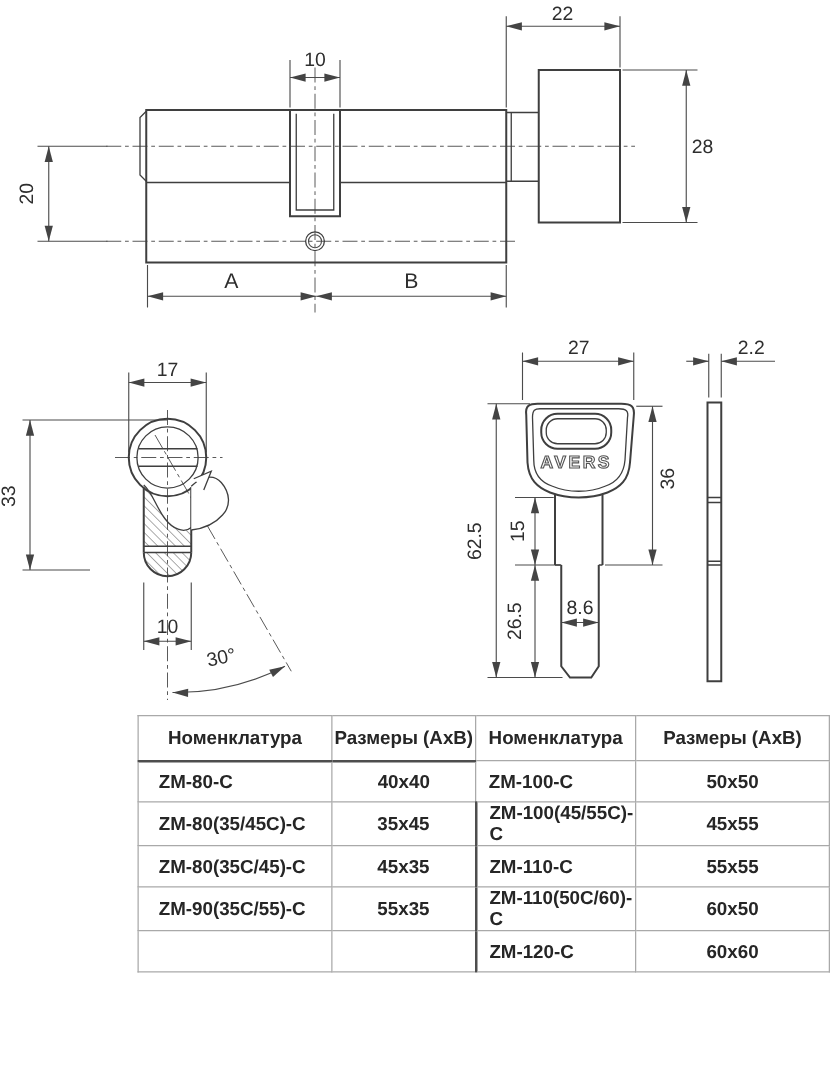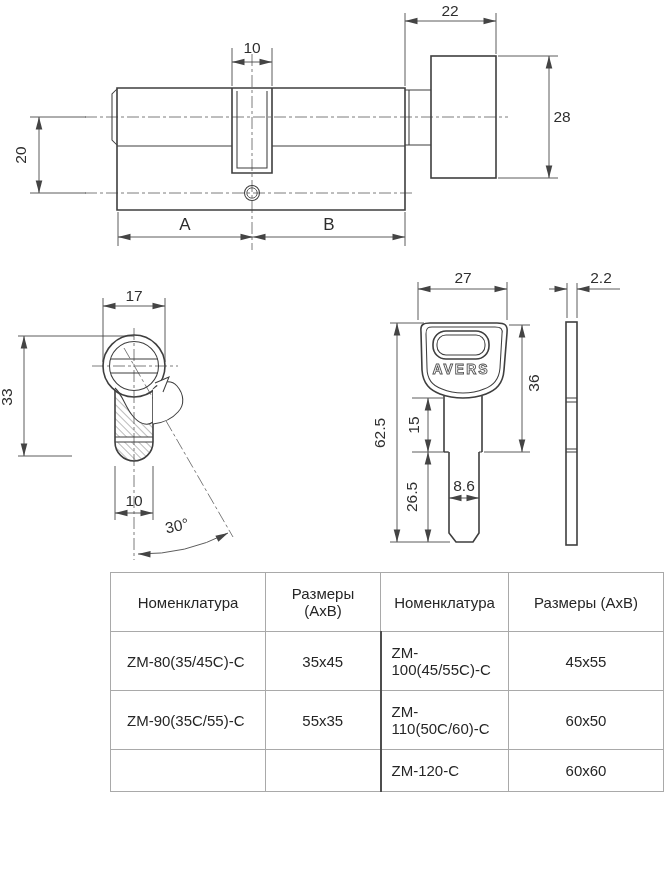--- a/index.html
+++ b/index.html
@@ -10,21 +10,21 @@
   .ol2{stroke:#3f3f3f;stroke-width:1.05;fill:none;}
   .dim{stroke:#4b4b4b;stroke-width:0.9;fill:none;}
   .cl{stroke:#5a5a5a;stroke-width:0.8;stroke-dasharray:12 3 3 3;fill:none;}
   text.dt{fill:#2e2e2e;font-size:15.5px;text-anchor:middle;font-family:"Liberation Sans",sans-serif;}
   text.ab{font-size:17px;}
   text.brand{fill:none;stroke:#555;stroke-width:0.9;font-size:14px;font-weight:bold;
              letter-spacing:2px;text-anchor:middle;font-family:"Liberation Sans",sans-serif;}
   .whitefill{fill:#ffffff;}
   #size-table{position:absolute;left:110px;top:572px;width:553px;border-collapse:collapse;
               font-size:15px;color:#262626;table-layout:fixed;}
-  #size-table th,#size-table td{border:1px solid #a9a9a9;font-weight:normal;padding:12px;}
+  #size-table th,#size-table td{border:1px solid #a9a9a9;font-weight:bold;padding:0;}
   #size-table thead tr{height:36px;}
   #size-table tbody tr{height:33px;}
   #size-table th{text-align:center;}
   .c-name{text-align:left;padding-left:16px !important;}
   .c-name3{text-align:left;padding-left:10px !important;}
   .c-size{text-align:center;}
   .dk-top{border-top:2px solid #4e4e4e !important;}
   .dk-left{border-left:2px solid #4e4e4e !important;}
 </style>
 </head>
@@ -209,26 +209,38 @@
   <thead>
     <tr>
       <th>Номенклатура</th>
       <th>Размеры (АхВ)</th>
       <th>Номенклатура</th>
       <th>Размеры (АхВ)</th>
     </tr>
   </thead>
   <tbody>
     <tr>
+      <td class="c-name dk-top">ZM-80-C</td>
+      <td class="c-size dk-top">40x40</td>
+      <td class="c-name3">ZM-100-C</td>
+      <td class="c-size">50x50</td>
+    </tr>
+    <tr>
       <td class="c-name">ZM-80(35/45C)-C</td>
       <td class="c-size">35x45</td>
       <td class="c-name3 dk-left">ZM-100(45/55C)-C</td>
       <td class="c-size">45x55</td>
     </tr>
     <tr>
+      <td class="c-name">ZM-80(35C/45)-C</td>
+      <td class="c-size">45x35</td>
+      <td class="c-name3 dk-left">ZM-110-C</td>
+      <td class="c-size">55x55</td>
+    </tr>
+    <tr>
       <td class="c-name">ZM-90(35C/55)-C</td>
       <td class="c-size">55x35</td>
       <td class="c-name3 dk-left">ZM-110(50C/60)-C</td>
       <td class="c-size">60x50</td>
     </tr>
     <tr>
       <td class="c-name"></td>
       <td class="c-size"></td>
       <td class="c-name3 dk-left">ZM-120-C</td>
       <td class="c-size">60x60</td>

